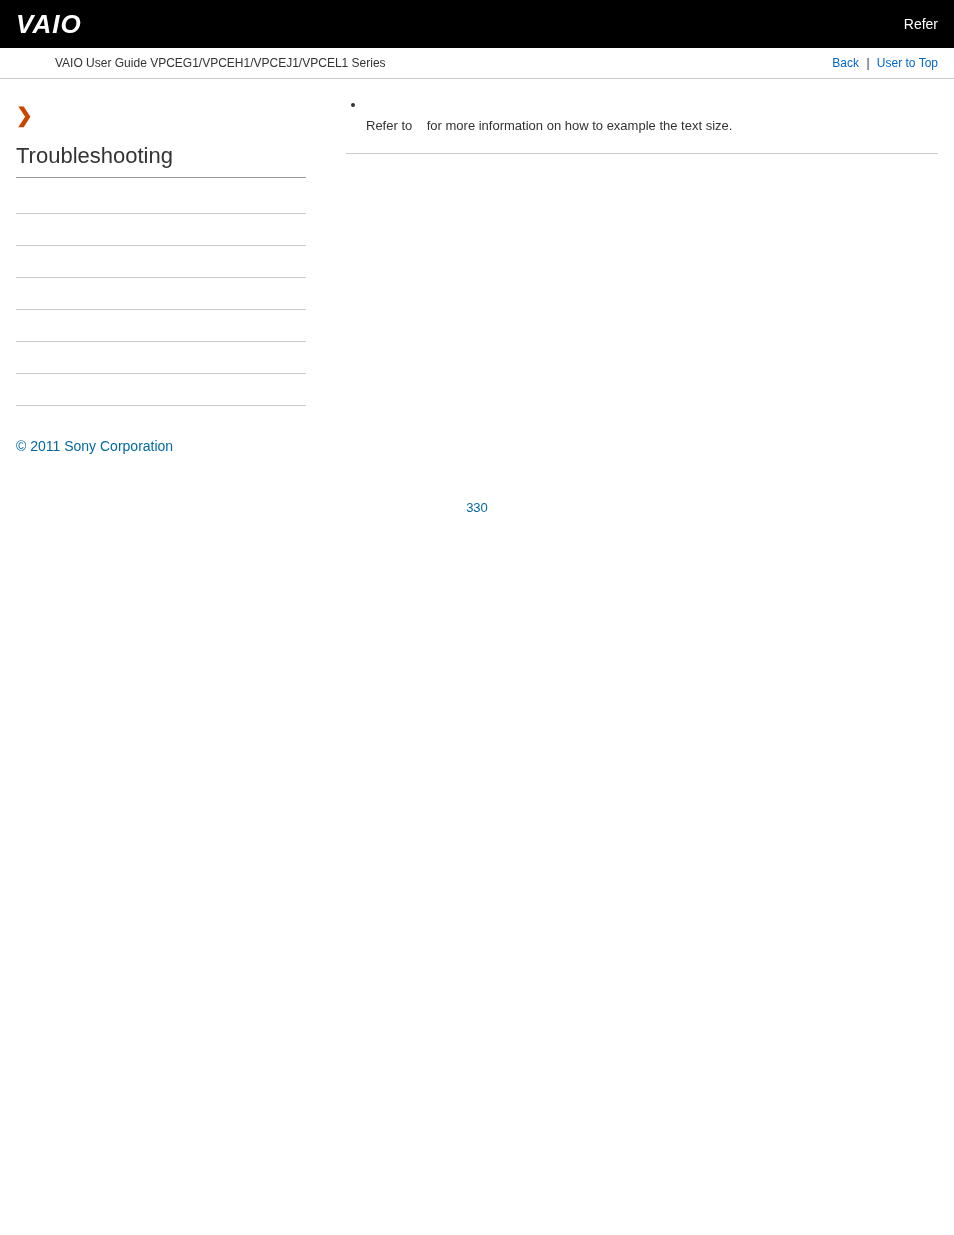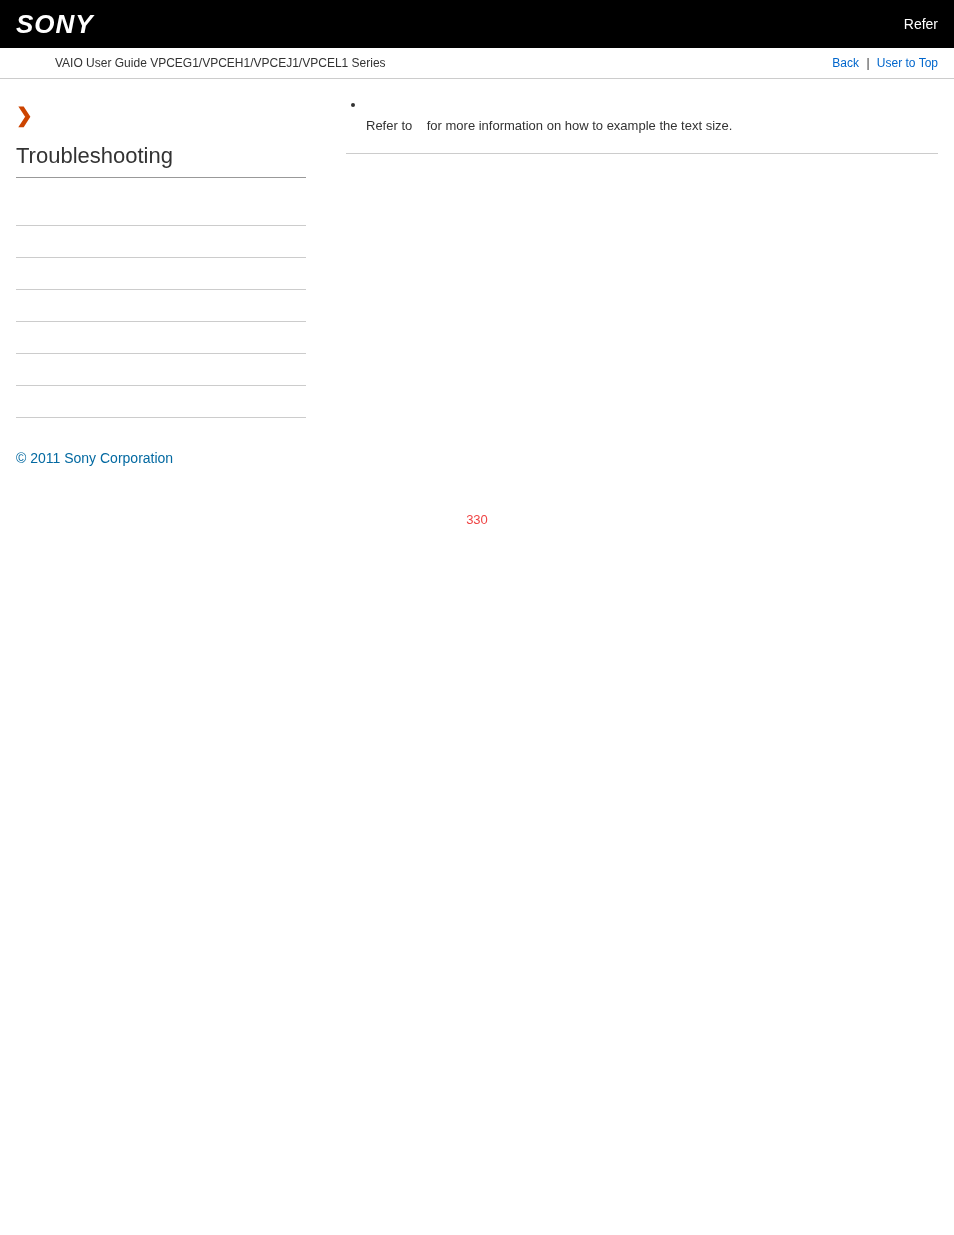--- a/index.html
+++ b/index.html
@@ -93,21 +93,21 @@
       margin-bottom: 16px;
       margin-top: 8px;
     }
 
     .section-title {
       font-size: 22px;
       font-weight: normal;
       color: #333;
       border-bottom: 1px solid #999;
       padding-bottom: 8px;
-      margin-bottom: 16px;
+      margin-bottom: 4px;
     }
 
     .sidebar-links {
       list-style: none;
     }
 
     .sidebar-link-item {
       border-bottom: 1px solid #ccc;
       padding: 8px 0;
     }
@@ -152,28 +152,28 @@
     .footer {
       padding: 16px 16px;
       font-size: 14px;
       color: #0369a1;
     }
 
     .page-num-static {
       text-align: center;
       padding: 30px;
       font-size: 13px;
-      color: #ef4444;
+      color: #0369a1;
     }
   </style>
 </head>
 <body>
 
 <header class="header">
-  <span class="sony-logo">SONY</span>
+  <span class="sony-logo">VAIO</span>
   <button class="search-btn">Refer</button>
 </header>
 
 <div class="breadcrumb-bar">
   <span class="breadcrumb-text">VAIO User Guide VPCEG1/VPCEH1/VPCEJ1/VPCEL1 Series</span>
   <div class="nav-links">
     <a href="#">Back</a>
     <span class="nav-separator">|</span>
     <a href="#">User to Top</a>
   </div>

